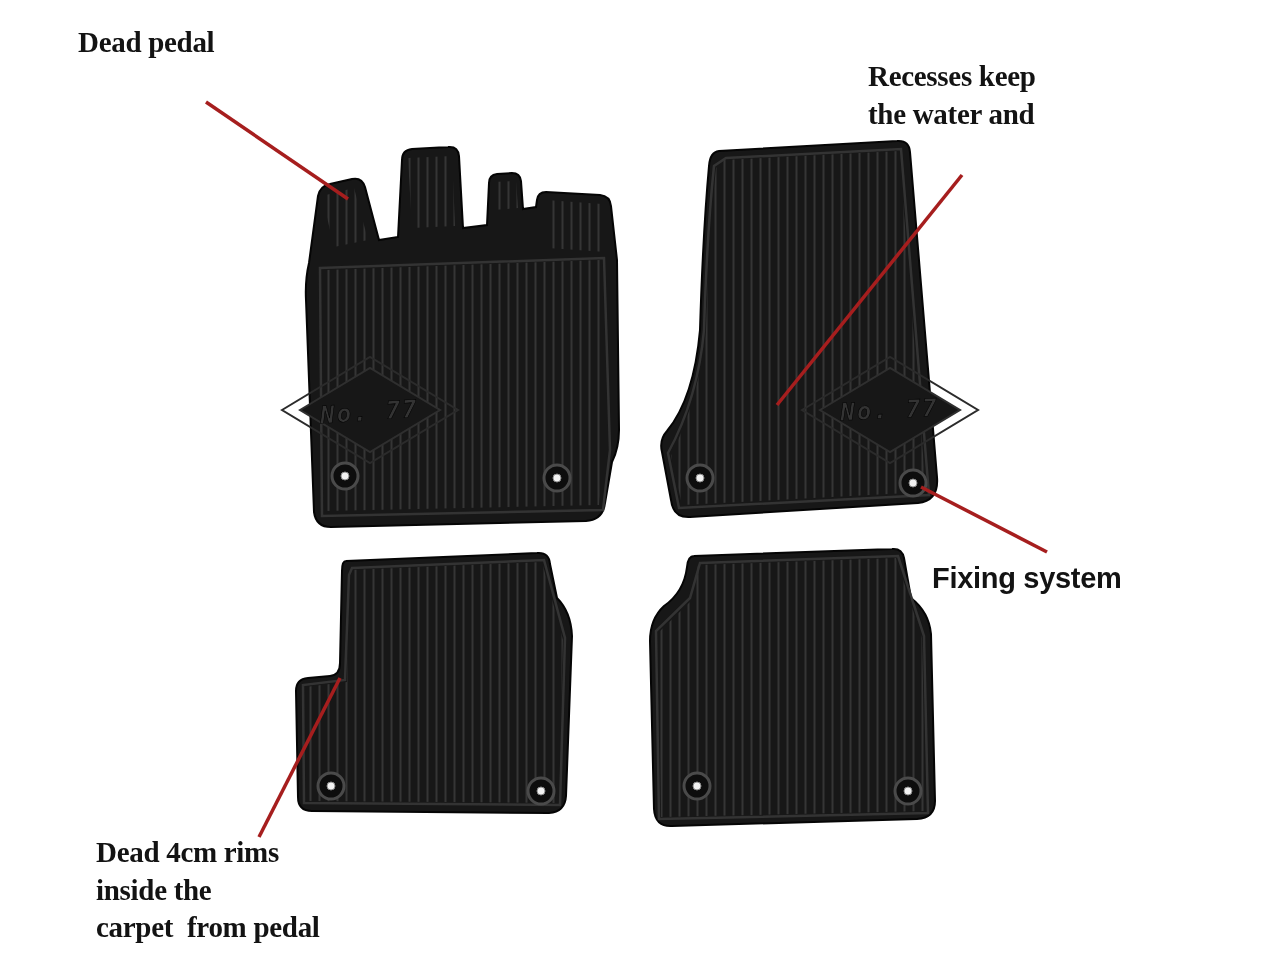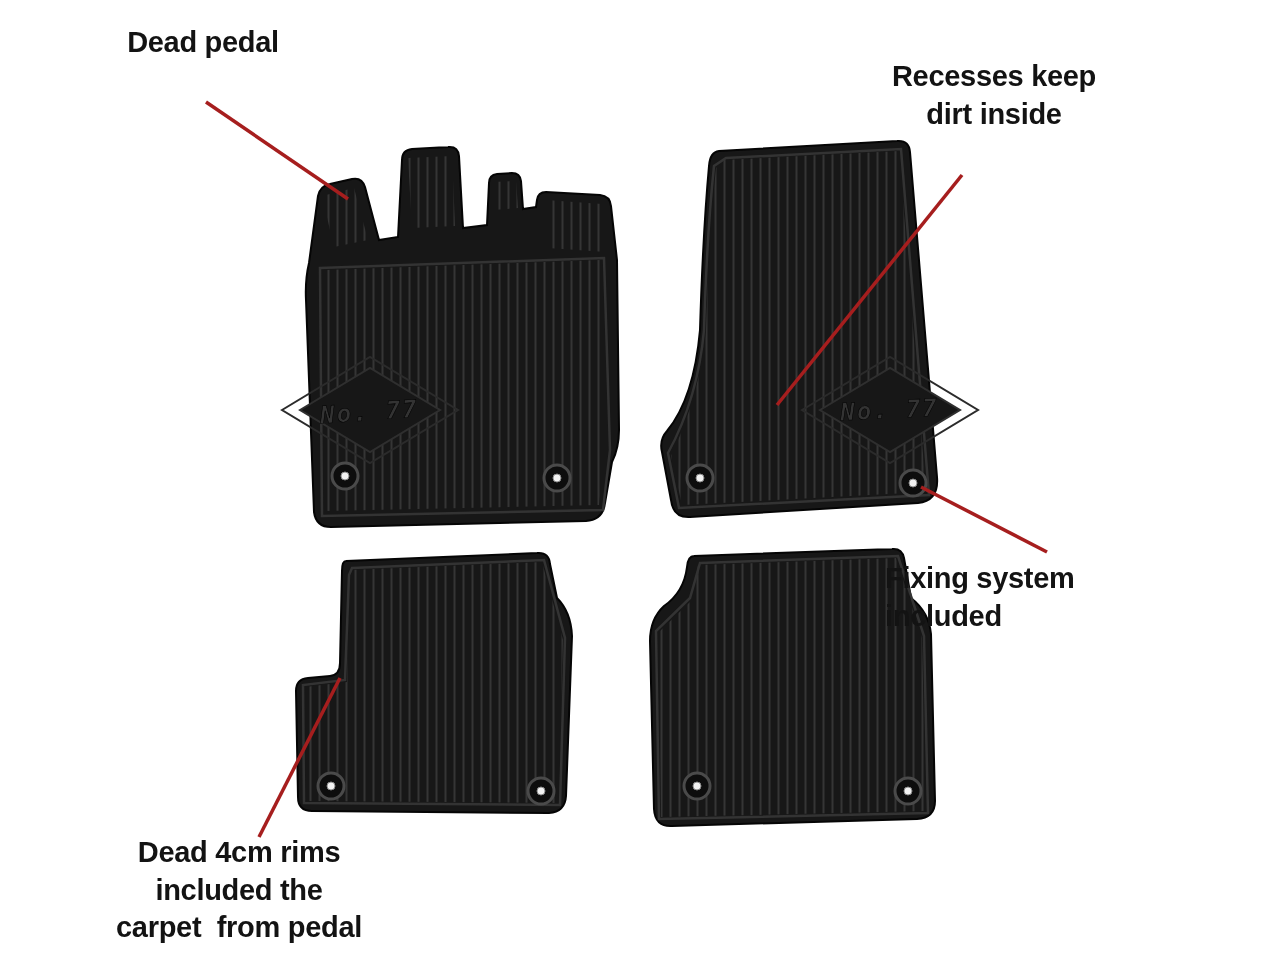--- a/index.html
+++ b/index.html
@@ -13,25 +13,25 @@
   .stage svg{position:absolute;left:0;top:0;}
   .ann{
     position:absolute;
     color:#131313;
     font-weight:700;
     font-size:29px;
     line-height:1.3;
     letter-spacing:-0.3px;
   }
   .ann .ln{white-space:pre-wrap;}
-  .ann-center{text-align:center;}
+  .ann-center{font-family:Liberation Serif, serif;}
   .ann-left{text-align:left;}
   #ann-dead{left:78px;top:24px;width:250px;}
   #ann-recesses{left:868px;top:58px;width:252px;}
-  #ann-fixing{left:885px;top:560px;width:260px;}
+  #ann-fixing{left:932px;top:560px;width:260px;}
   #ann-rims{left:96px;top:834px;width:286px;}
 </style>
 </head>
 <body>
 
 <div class="stage">
 
   <svg width="1280" height="960" viewBox="0 0 1280 960">
     <defs>
       <pattern id="ribsV" width="9" height="9" patternUnits="userSpaceOnUse">
@@ -126,27 +126,26 @@
     <line x1="1047" y1="552" x2="921" y2="487" stroke-width="3.5" stroke="#a61e1e"></line>
     <line x1="259" y1="837" x2="340" y2="678" stroke-width="3.5" stroke="#a61e1e"></line>
   </svg>
 
   <div class="ann ann-center" id="ann-dead">
     <div class="ln">Dead pedal</div>
   </div>
 
   <div class="ann ann-center" id="ann-recesses">
     <div class="ln">Recesses keep</div>
-    <div class="ln">dirt inside</div>
+    <div class="ln">the water and</div>
   </div>
 
   <div class="ann ann-left" id="ann-fixing">
     <div class="ln">Fixing system</div>
-    <div class="ln">included</div>
   </div>
 
   <div class="ann ann-center" id="ann-rims">
     <div class="ln">Dead 4cm rims</div>
-    <div class="ln">included the</div>
+    <div class="ln">inside the</div>
     <div class="ln">carpet  from pedal</div>
   </div>
 
 </div>
 
 </body></html>

